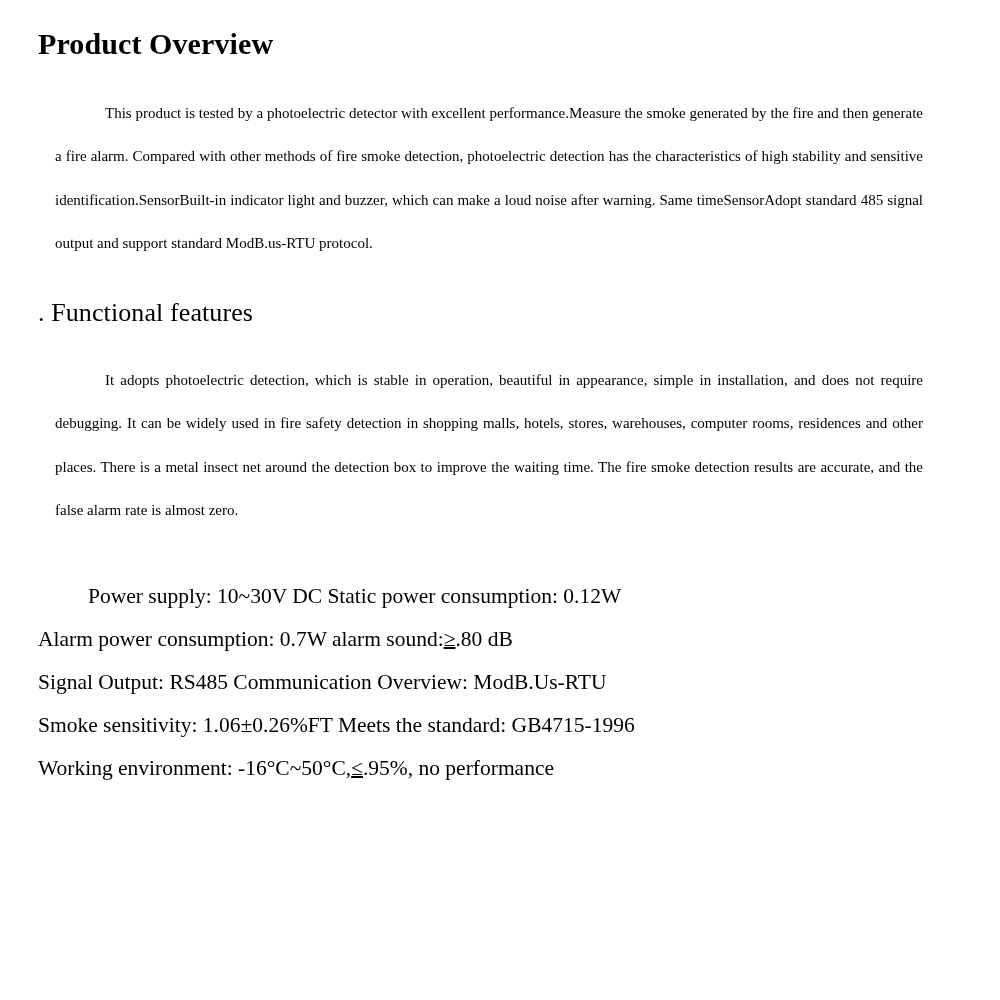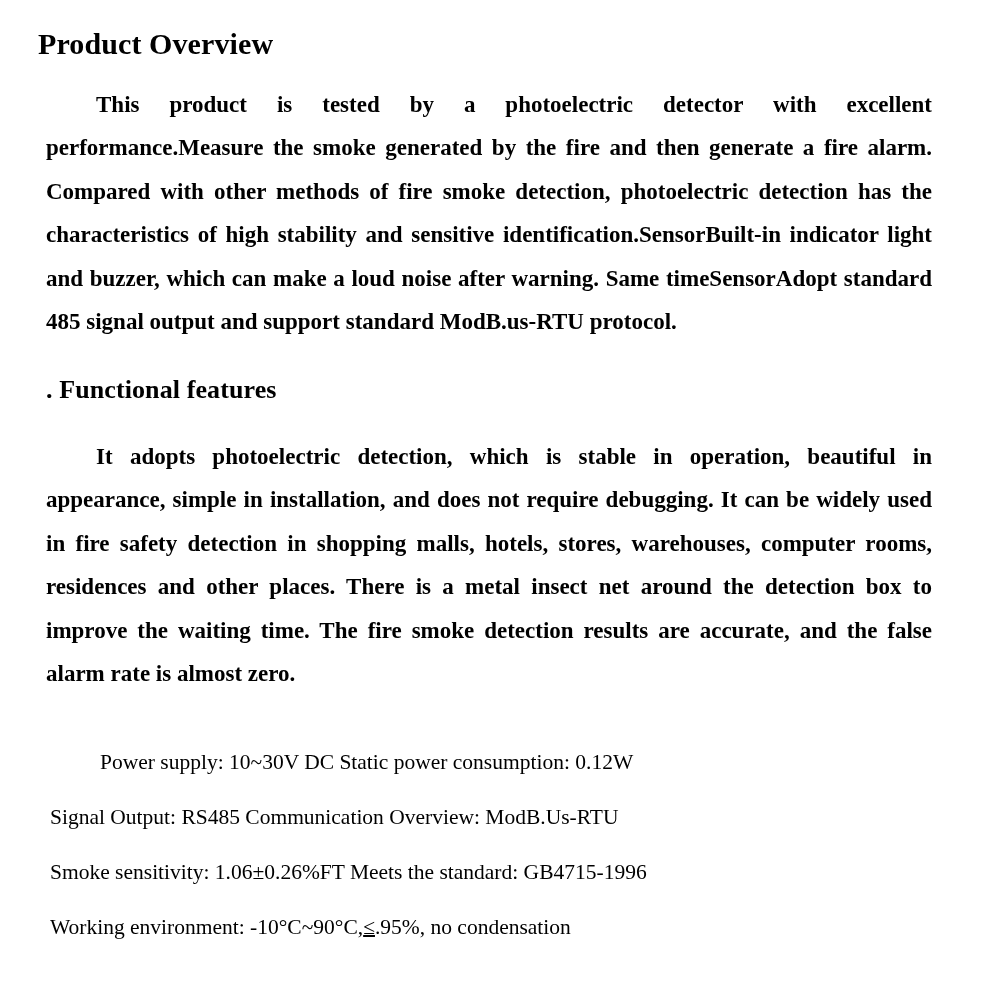--- a/index.html
+++ b/index.html
@@ -33,51 +33,50 @@
   h1.heading-major {
     font-size: 30px;
     font-weight: bold;
     line-height: 1.22;
     margin: 0;
     padding: 0;
     letter-spacing: 0.1px;
   }
   h2.heading-minor {
     font-size: 26px;
-    font-weight: bold;
+    font-weight: normal;
     line-height: 1.2;
-    margin: 8px;
+    margin: 0;
     padding: 0;
     letter-spacing: 0.1px;
   }
 
   .spacer-after-h-overview { height: 12px; }
   .spacer-before-h-functional { height: 14px; }
   .spacer-after-h-functional { height: 14px; }
   .spacer-before-h-main { height: 14px; }
   .spacer-after-h-main { height: 11px; }
 
   p.body-para {
-    font-size: 23px;
+    font-size: 15px;
     line-height: 43.5px;
-    margin: 8px;
+    margin: 17px;
     padding: 0;
     text-align: justify;
     text-justify: inter-word;
     text-indent: 50px;
     hyphens: none;
-    font-weight: bold;
   }
 
   .params {
     font-size: 21.5px;
     line-height: 43px;
   }
   .params .param-line {
-    margin: 12px;
+    margin: 0;
     padding: 0;
     white-space: nowrap;
   }
   .params .param-line.first-line {
     text-indent: 50px;
   }
   .uline {
     text-decoration: underline;
     text-underline-offset: 1px;
   }
@@ -106,29 +105,32 @@
 
 
     <div class="spacer-after-h-main"></div>
 
     <div class="params">
 
       <div class="param-line first-line">
         <span>Power supply: 10~30V DC Static power consumption: 0.12W</span><span class="uline"></span><span></span>
       </div>
 
+      <div class="param-line">
+        <span>Alarm power consumption: 0.7W alarm sound:</span><span class="uline">≥</span><span>.80 dB</span>
+      </div>
 
       <div class="param-line">
         <span>Signal Output: RS485 Communication Overview: ModB.Us-RTU</span><span class="uline"></span><span></span>
       </div>
 
       <div class="param-line">
         <span>Smoke sensitivity: 1.06±0.26%FT Meets the standard: GB4715-1996</span><span class="uline"></span><span></span>
       </div>
 
       <div class="param-line">
-        <span>Working environment: -10°C~90°C,</span><span class="uline">≤</span><span>.95%, no condensation</span>
+        <span>Working environment: -16°C~50°C,</span><span class="uline">≤</span><span>.95%, no performance</span>
       </div>
 
     </div>
 
   </div>
 </div>
 
 </body></html>

